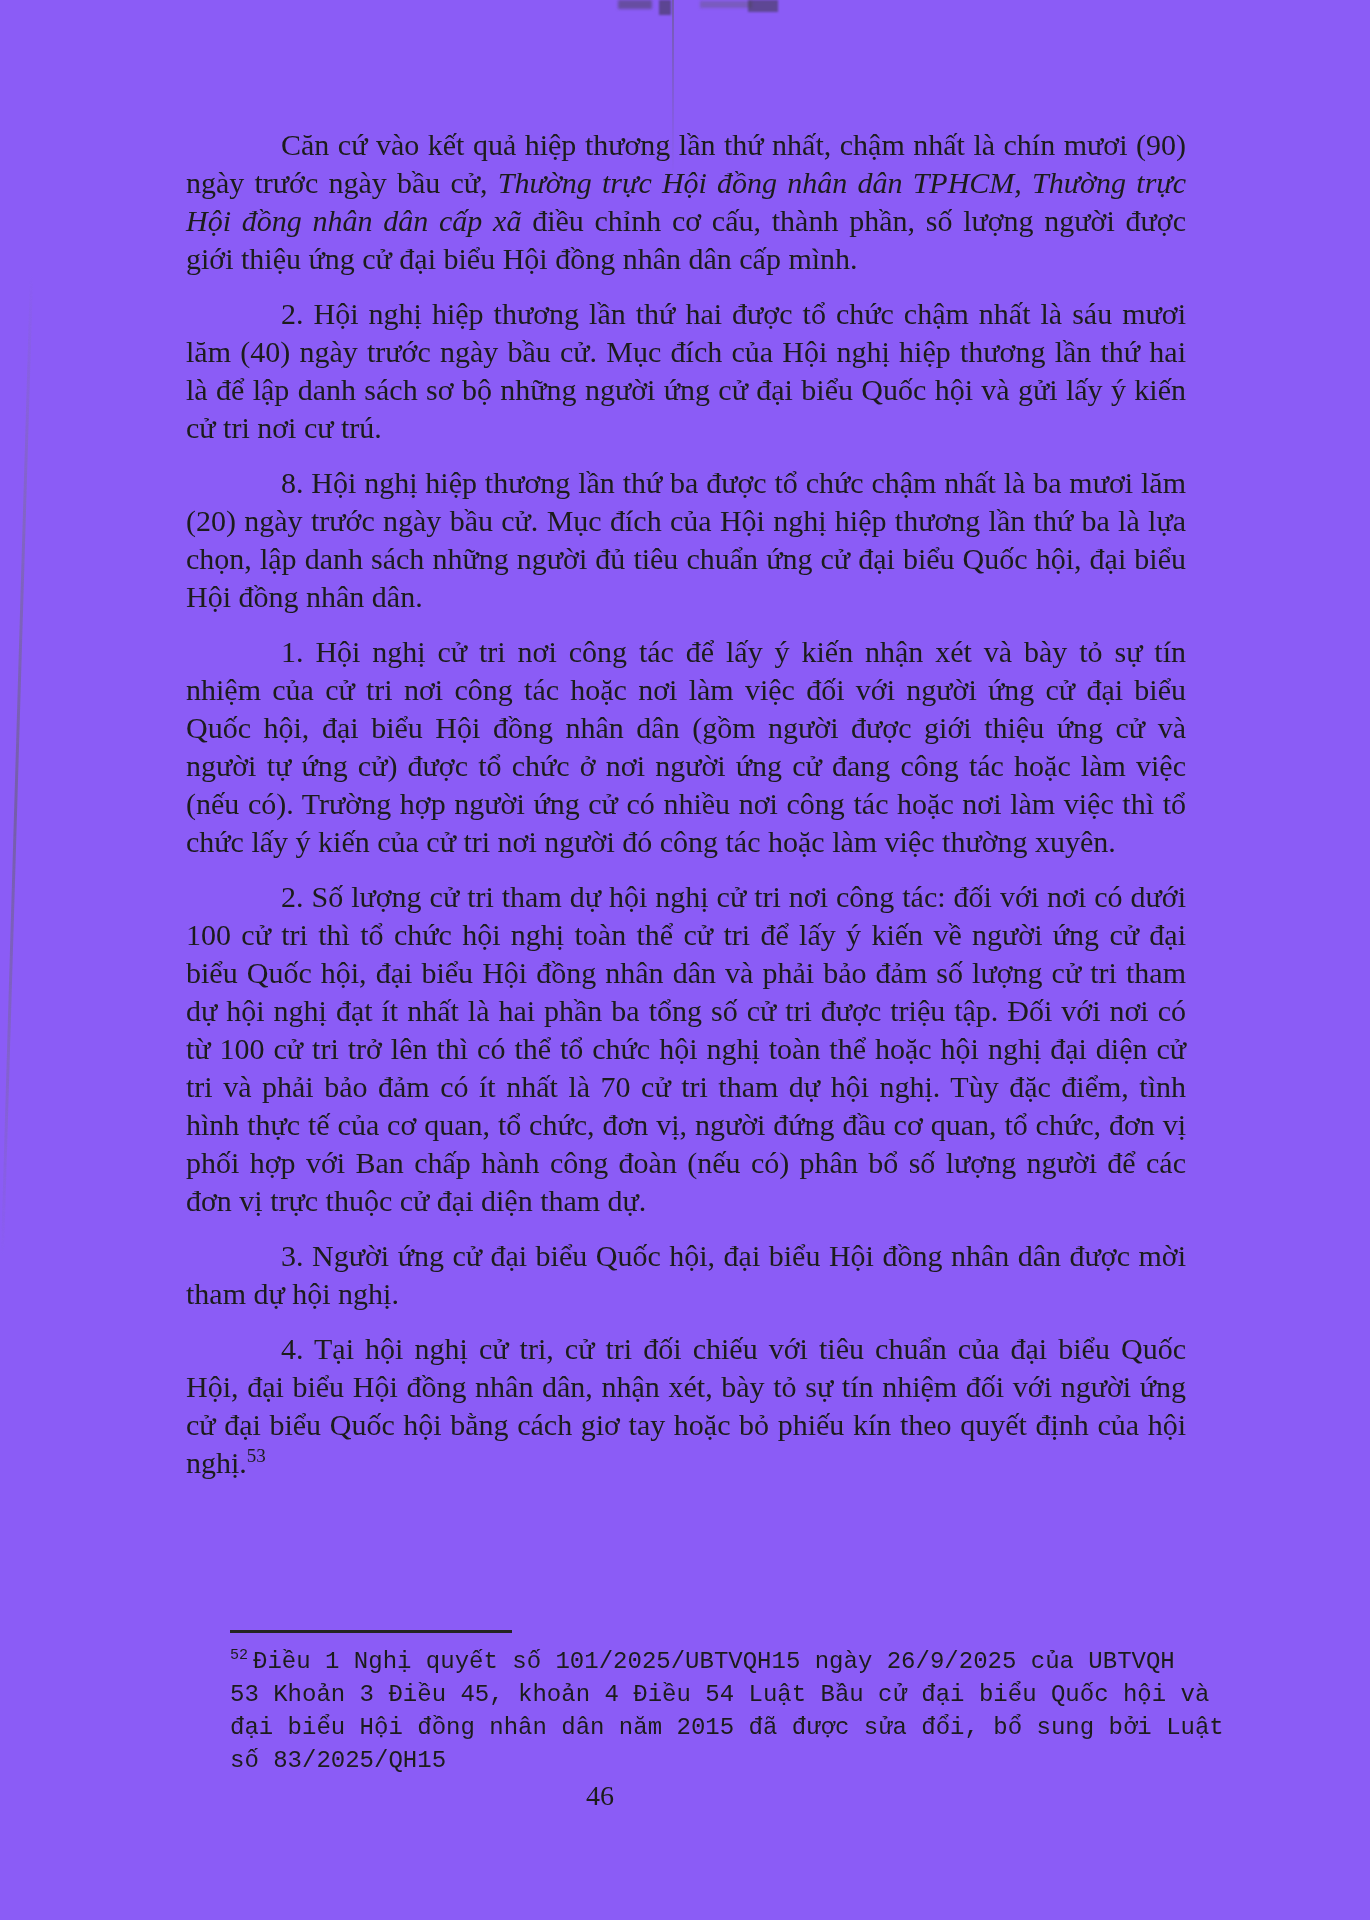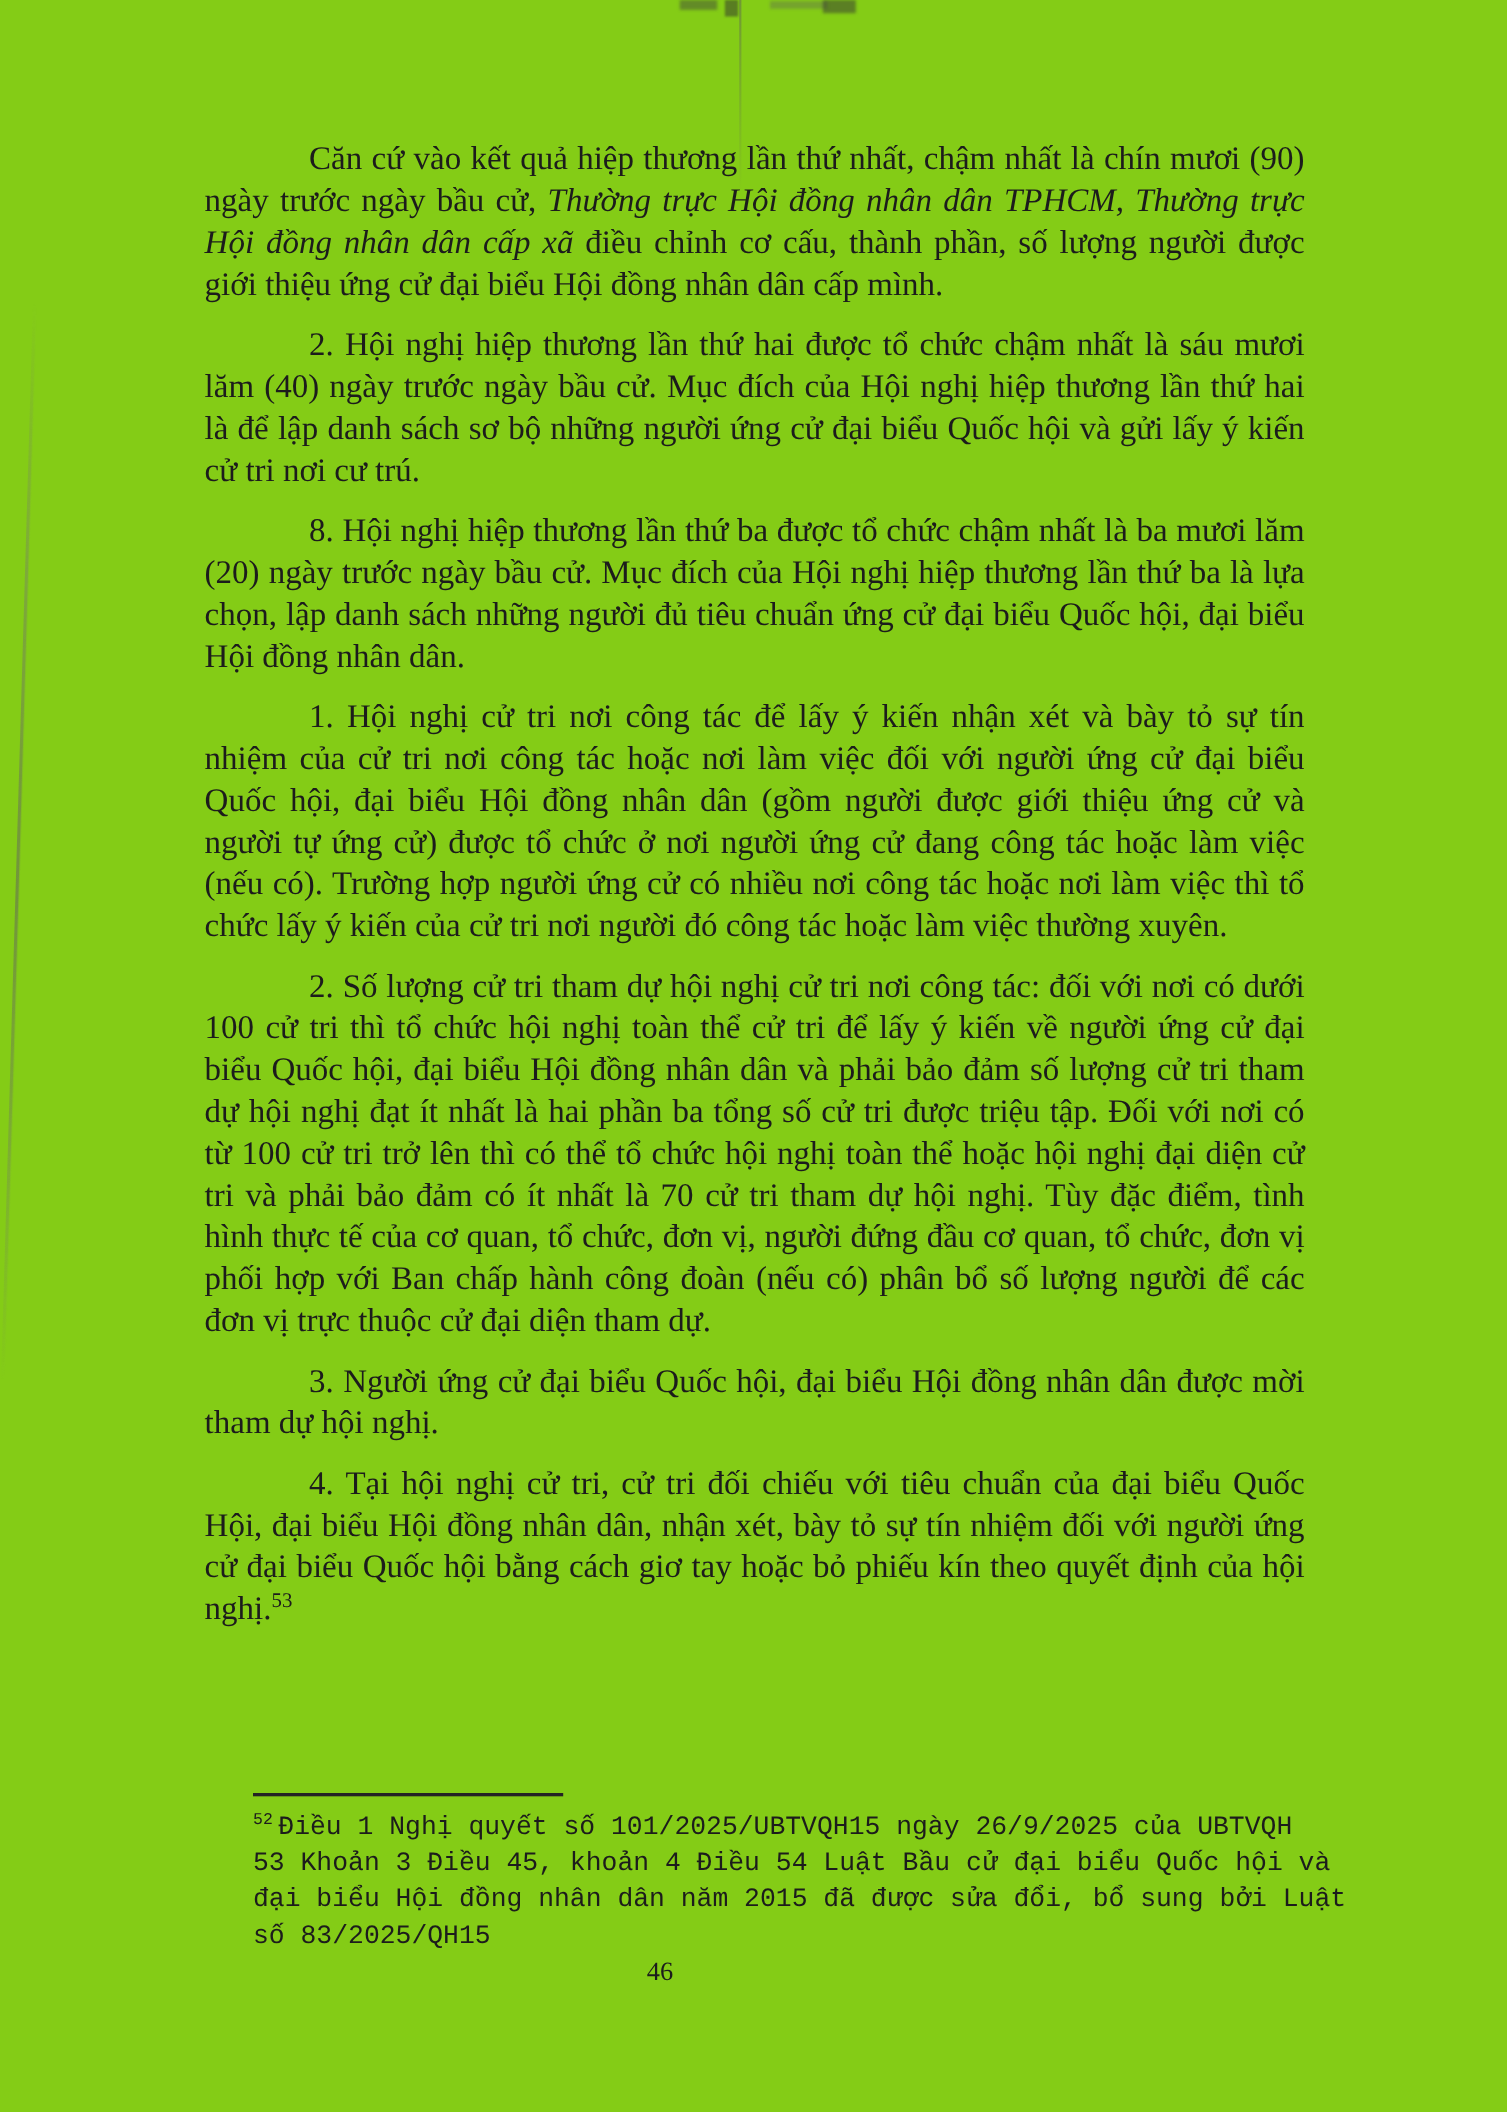--- a/index.html
+++ b/index.html
@@ -1,20 +1,20 @@
 <!DOCTYPE html>
 <html><head>
 <meta charset="utf-8">
 <style>
   html,body { margin:0; padding:0; background:#e8e8e8; }
   .page {
     position:relative;
     width:1370px; height:1920px;
     margin:0 auto;
-    background:#84cc16;
+    background:#8b5cf6;
     font-family:"Liberation Serif","DejaVu Serif",serif;
     color:#1c1c1c;
     overflow:hidden;
   }
   .text-block {
     position:absolute;
     left:186px; top:126px;
     width:1000px;
     font-size:30px;
     line-height:38px;
@@ -48,21 +48,21 @@
     font-size:15px;
     line-height:0;
     vertical-align:super;
     margin-right:5px;
   }
   .page-number {
     position:absolute;
     left:500px; top:1780px;
     width:200px;
     text-align:center;
-    font-size:24px;
+    font-size:28px;
   }
   
   .artifact { position:absolute; }
   .fold-line {
     left:30px; top:275px;
     width:3px; height:980px;
     transform:rotate(1.7deg);
     transform-origin:top left;
     background:linear-gradient(to bottom,
       rgba(130,130,130,0) 0%,

